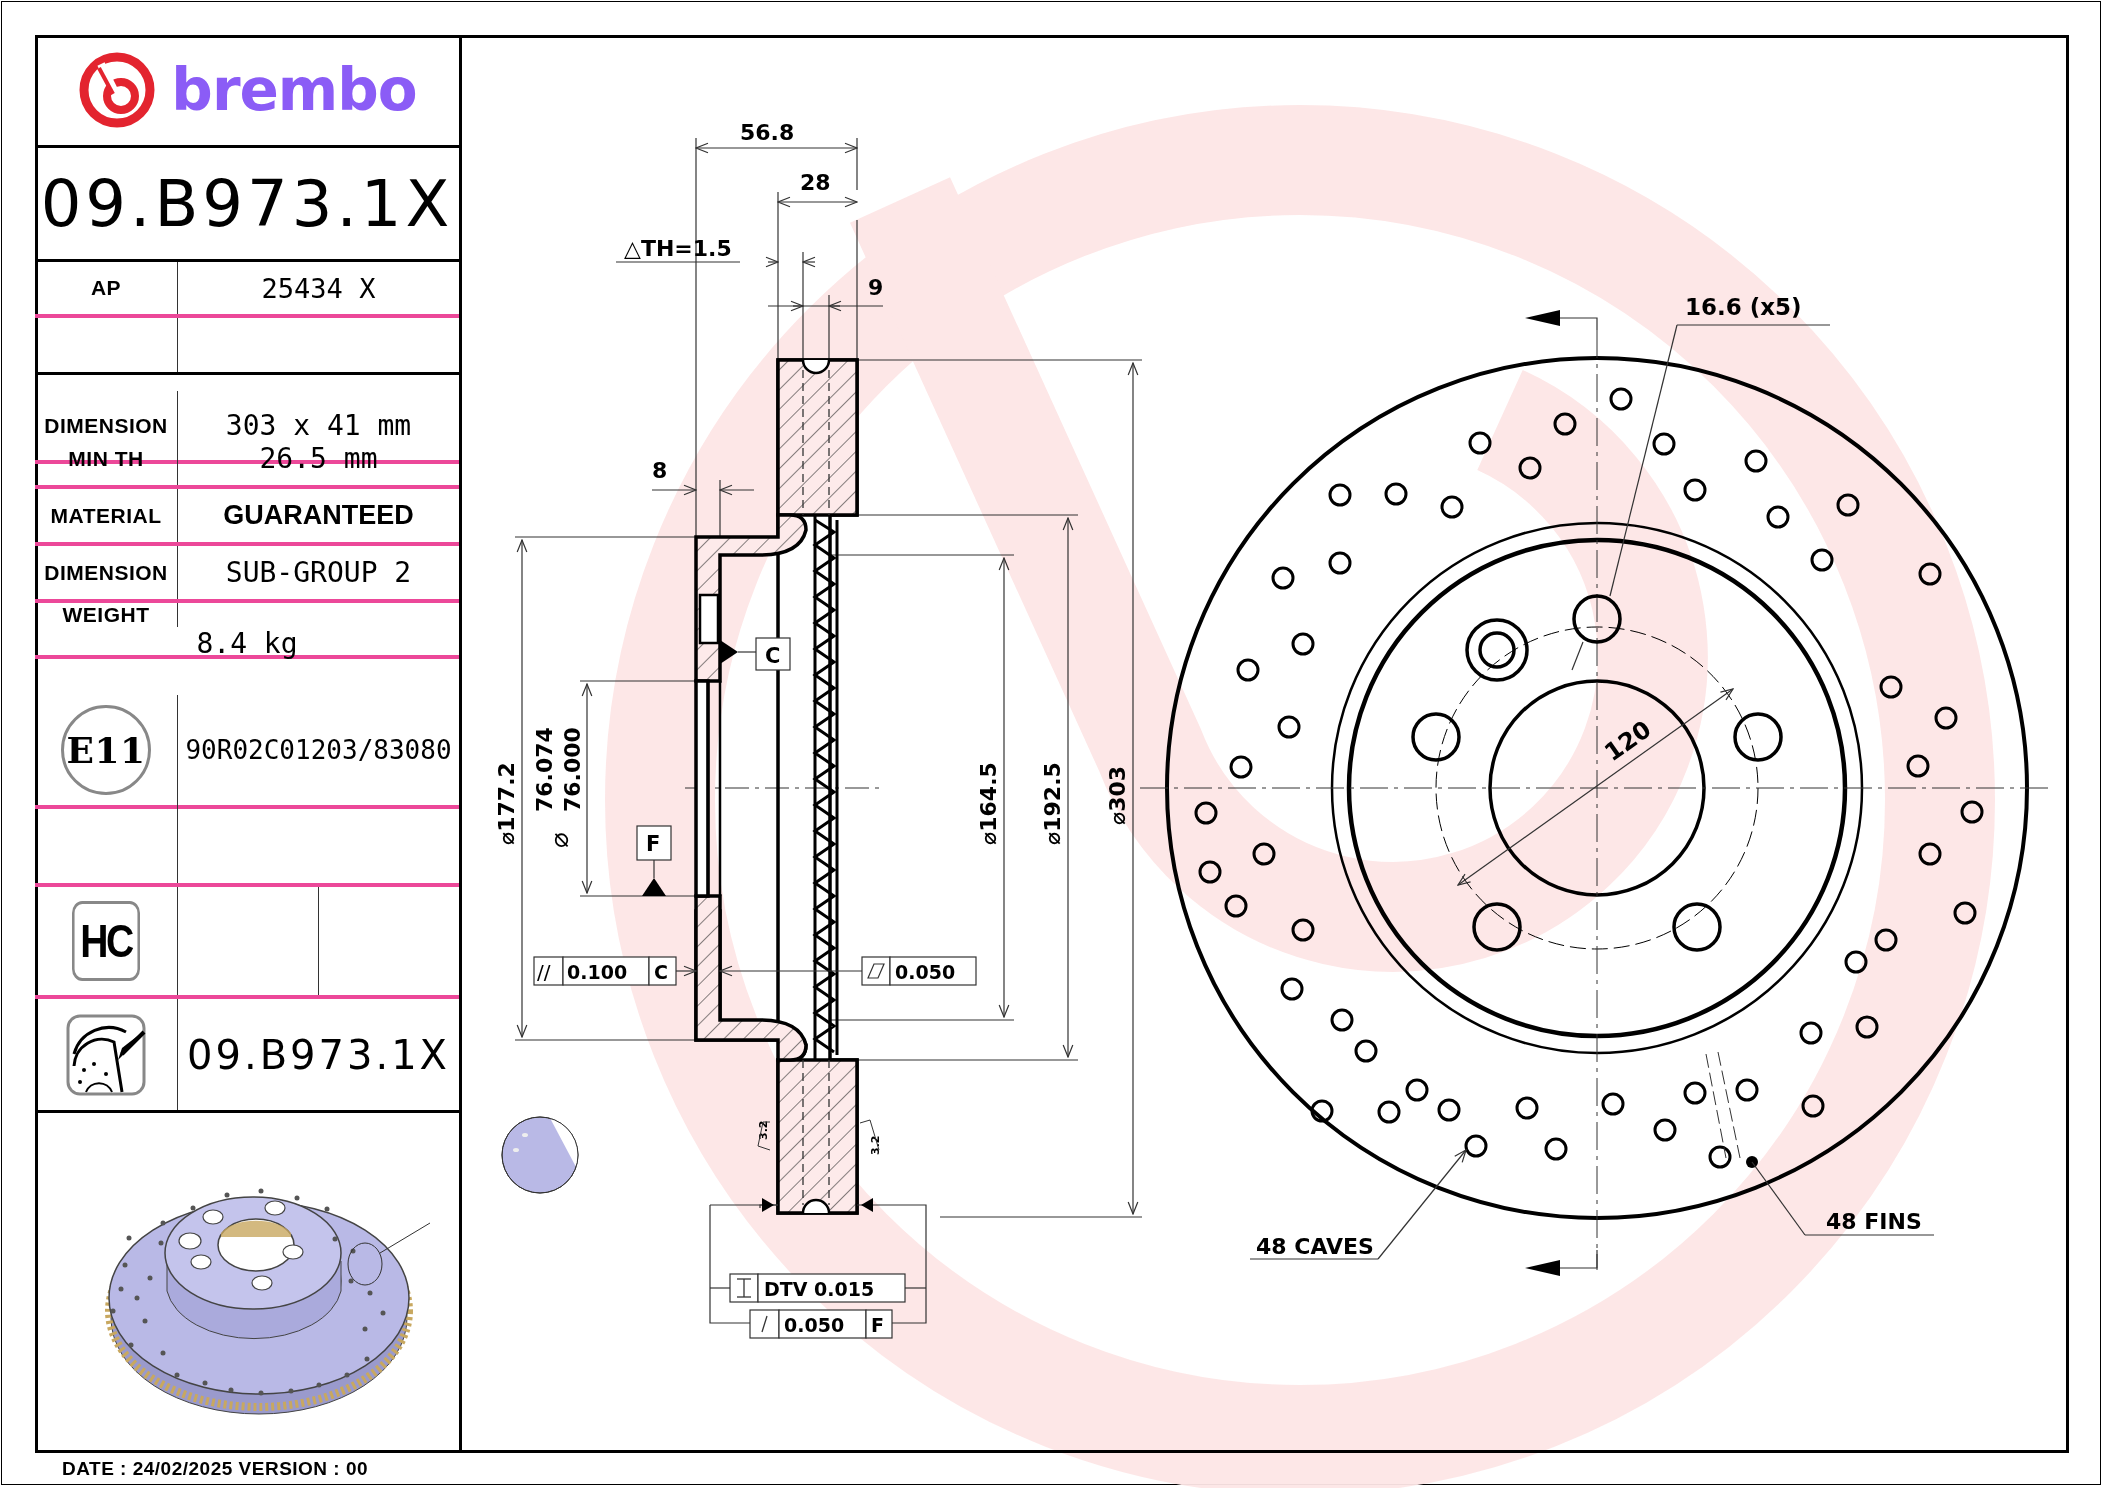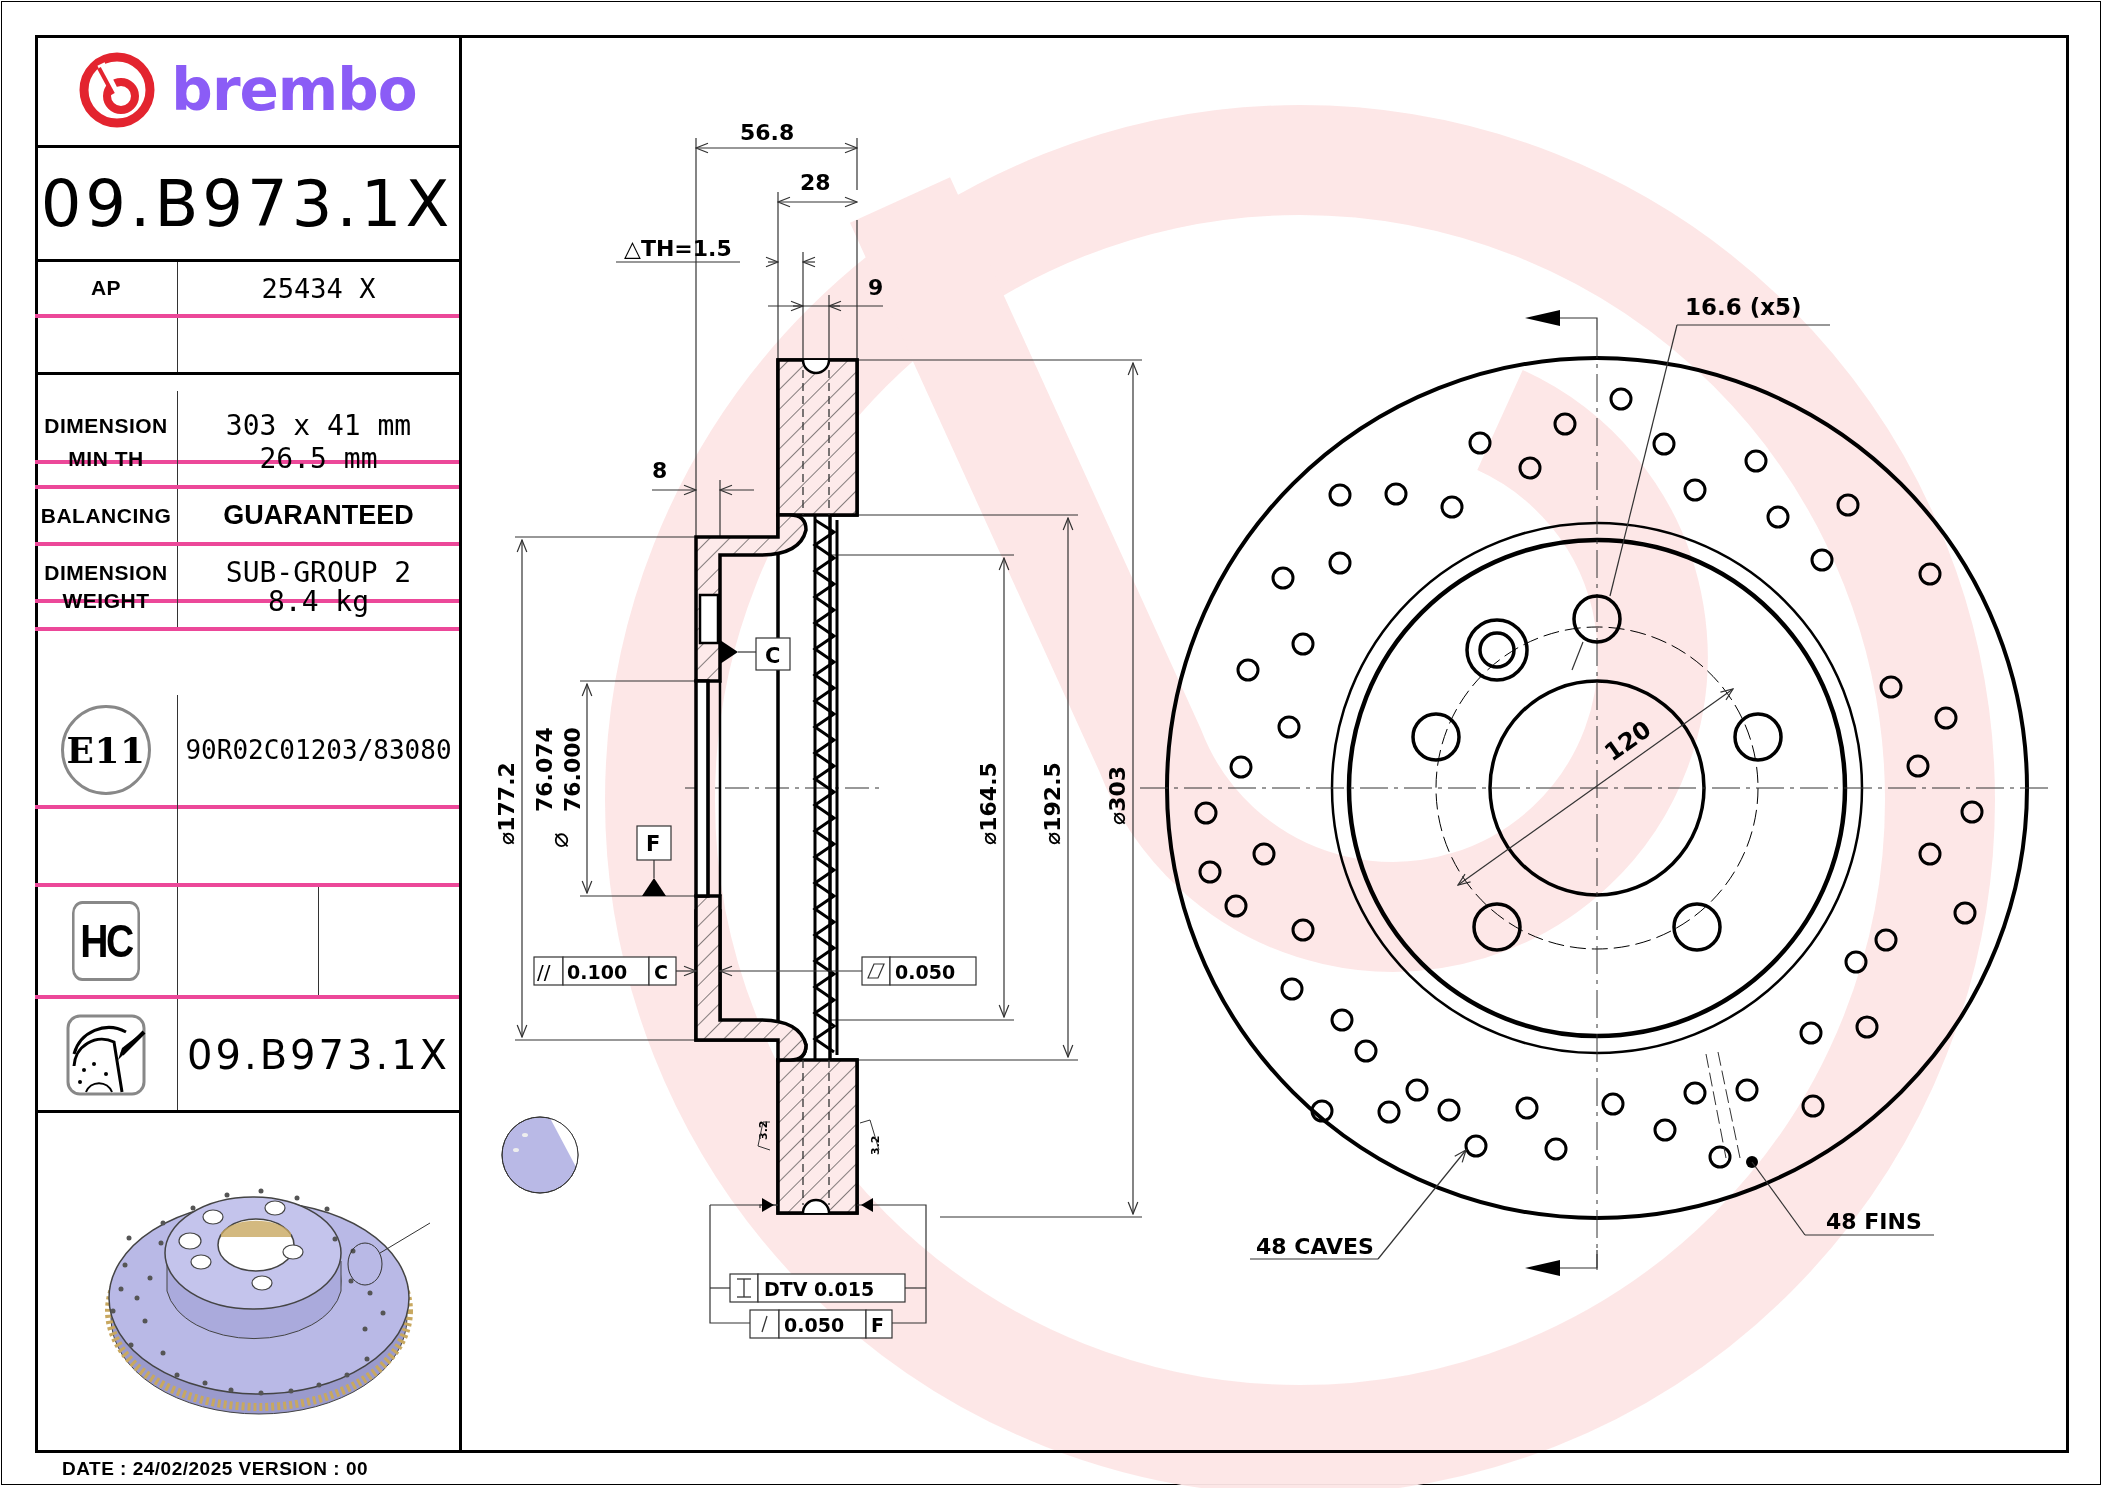--- a/index.html
+++ b/index.html
@@ -55,28 +55,28 @@
 
   <div class="row" style="top:356px;height:73px;">
     <div class="lbl">DIMENSION</div>
     <div class="val">303 x 41 mm</div>
   </div>
   <div class="row" style="top:397px;height:57px;">
     <div class="lbl">MIN TH</div>
     <div class="val">26.5 mm</div>
   </div>
   <div class="row" style="top:454px;height:57px;">
-    <div class="lbl">BALANCING</div>
+    <div class="lbl">MATERIAL</div>
     <div class="val" style="font-family:'Liberation Sans',sans-serif;font-weight:bold;font-size:27px;">GUARANTEED</div>
   </div>
   <div class="row" style="top:511px;height:57px;">
     <div class="lbl">DIMENSION</div>
     <div class="val">SUB-GROUP 2</div>
   </div>
-  <div class="row" style="top:540px;height:56px;">
+  <div class="row" style="top:568px;height:56px;flex-direction:column;">
     <div class="lbl">WEIGHT</div>
     <div class="val">8.4 kg</div>
   </div>
 
   <div class="row" style="top:660px;height:114px;">
     <div class="lbl">
       <div style="width:84px;height:84px;border:3px solid #888;border-radius:50%;display:flex;align-items:center;justify-content:center;font-family:'DejaVu Serif',serif;font-weight:bold;font-size:36px;">E11</div>
     </div>
     <div class="val" style="flex-direction:row;font-size:26px;line-height:34px;">
       <span>90R</span>

